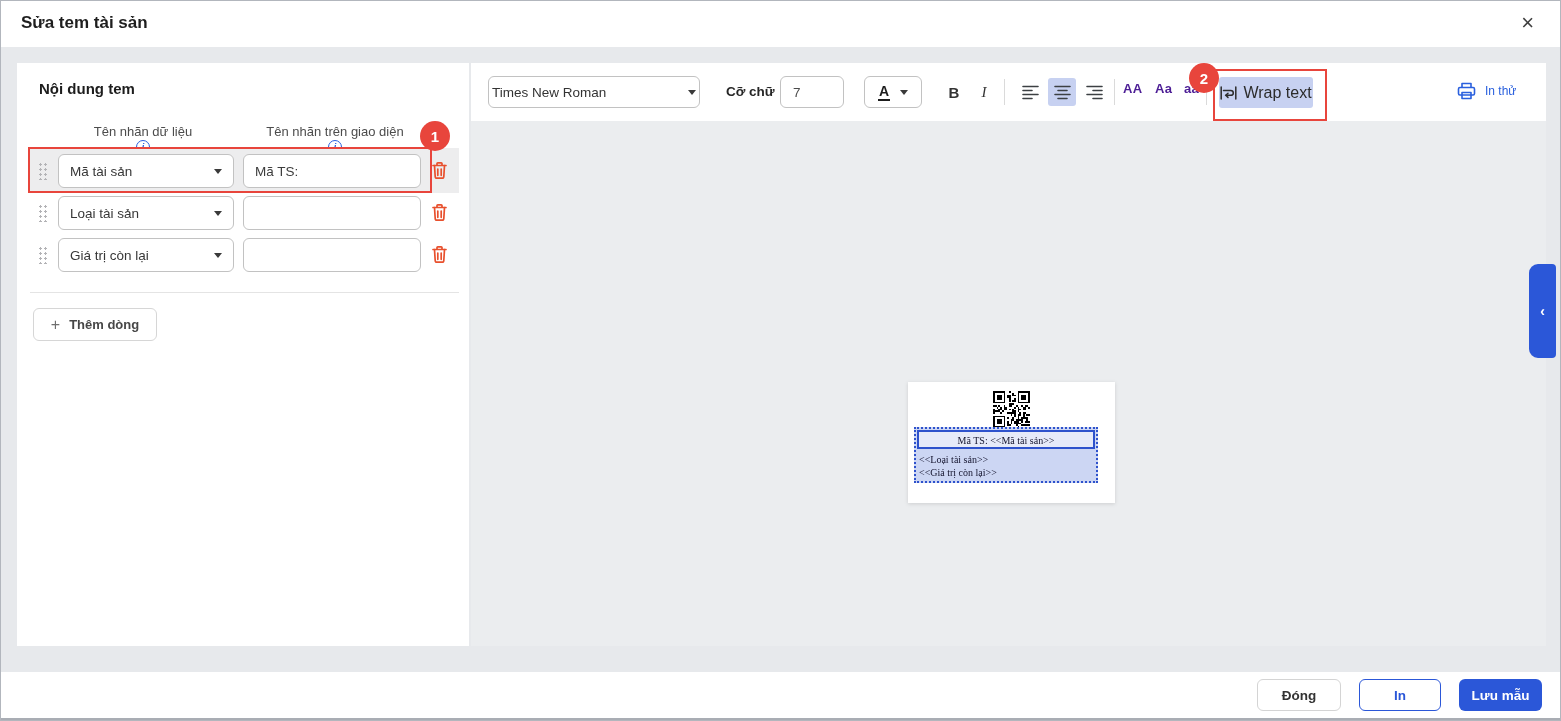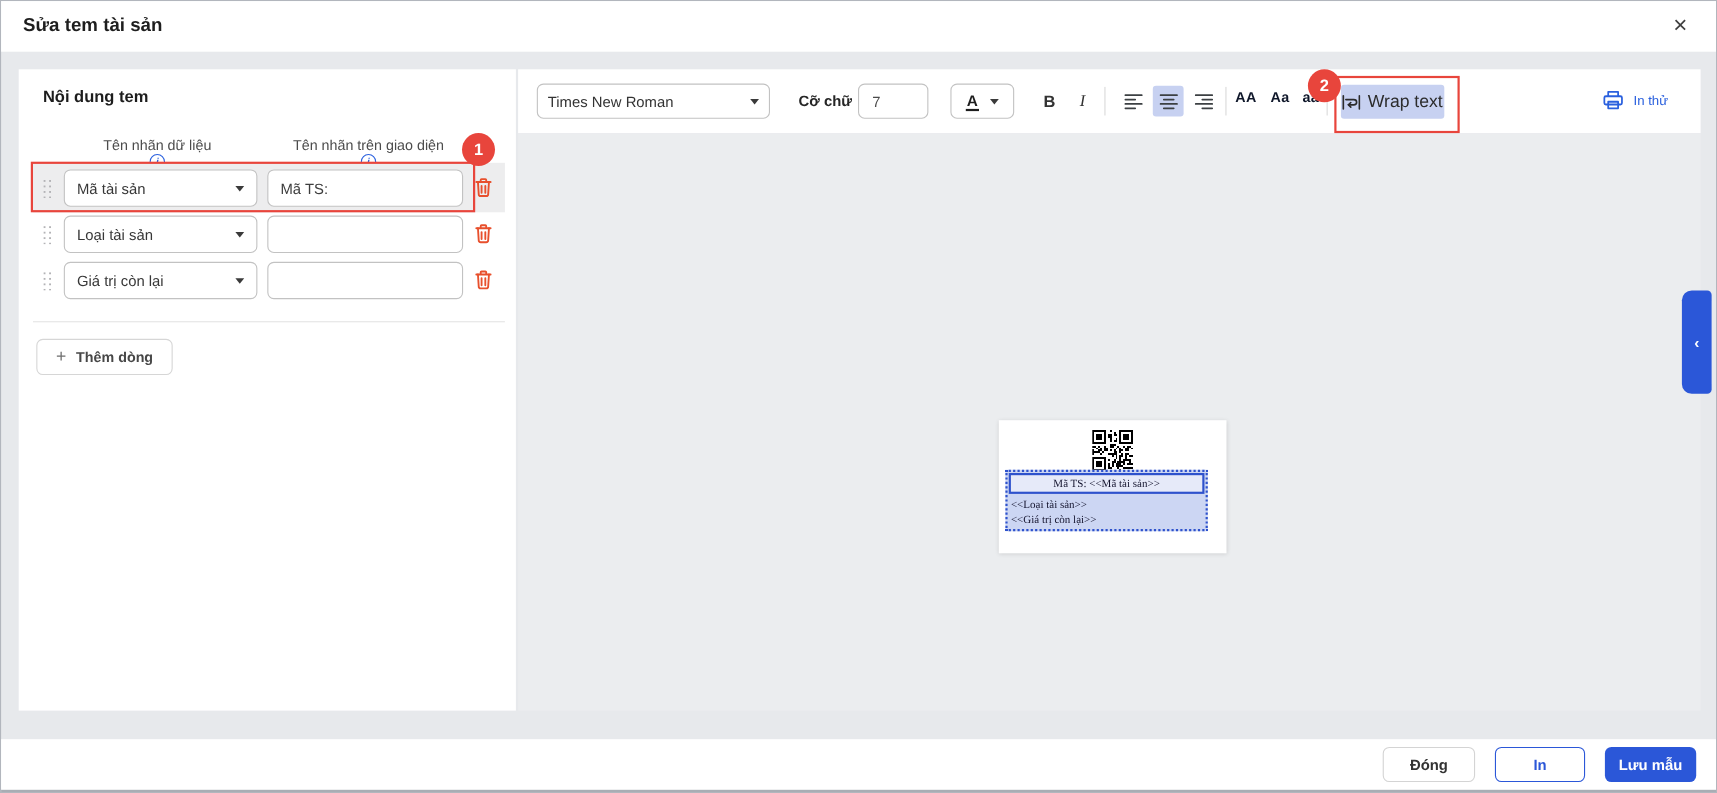--- a/index.html
+++ b/index.html
@@ -53,21 +53,21 @@
                 border:1px solid #d6d6d6; border-radius:6px; display:flex; align-items:center;
                 justify-content:center; gap:9px; font-size:13px; font-weight:600; color:#474747; cursor:pointer; }
   .add-row-btn .plus{ font-size:16px; font-weight:400; color:#6f6f6f; }
 
   
   .right-panel{ position:absolute; left:470px; top:62px; width:1075px; height:583px; }
   .toolbar{ position:absolute; left:0; top:0; width:100%; height:58px; background:#fff; }
   .canvas{ position:absolute; left:0; top:58px; width:100%; height:525px; background:#ebedef; }
 
   .font-select{ position:absolute; left:17px; top:13px; width:212px; height:32px; border:1px solid #c2c2c2;
-                border-radius:6px; display:flex; align-items:center; padding:0 9px; font-size:13.5px;
+                border-radius:6px; display:flex; align-items:center; padding:0 3px; font-size:13.5px;
                 color:#333; background:#fff; cursor:pointer; }
   .font-select .caret{ margin-left:auto; width:0; height:0; border-left:4.5px solid transparent;
                        border-right:4.5px solid transparent; border-top:5.5px solid #3a3a3a; }
   .size-label{ position:absolute; left:255px; top:21px; font-size:13.5px; font-weight:700; color:#262626; }
   .size-input{ position:absolute; left:309px; top:13px; width:64px; height:32px; border:1px solid #c2c2c2;
                border-radius:6px; padding:0 12px; font-size:13.5px; color:#4a4a4a; outline:none;
                font-family:"Liberation Sans",sans-serif; }
   .color-btn{ position:absolute; left:393px; top:13px; width:58px; height:32px; border:1px solid #c2c2c2;
               border-radius:6px; display:flex; align-items:center; justify-content:center; gap:10px;
               background:#fff; cursor:pointer; }
@@ -78,21 +78,21 @@
   .tb-btn{ position:absolute; top:17px; width:26px; height:25px; display:flex; align-items:center;
            justify-content:center; cursor:pointer; border-radius:3px; }
   .bold-btn{ left:470px; font-size:15px; font-weight:700; color:#333; }
   .italic-btn{ left:500px; font-size:15px; font-style:italic; color:#333;
                font-family:"Liberation Serif", serif; }
   .tb-sep{ position:absolute; top:16px; width:1px; height:26px; background:#dadada; }
   .sep1{ left:533px; } .sep2{ left:643px; } .sep3{ left:735px; }
   .align-btn{ position:absolute; top:15px; width:28px; height:28px; display:flex; align-items:center;
               justify-content:center; cursor:pointer; border-radius:3px; }
   .align-left{ left:545px; } .align-center{ left:577px; background:var(--active-bg,#c7d1f1); } .align-right{ left:609px; }
-  .case-btn{ position:absolute; top:18px; font-size:13px; font-weight:600; color:#0f172a;
+  .case-btn{ position:absolute; top:18px; font-size:13px; font-weight:600; color:#4c1d95;
              letter-spacing:.3px; cursor:pointer; }
   .case-upper{ left:652px; } .case-title{ left:684px; } .case-lower{ left:713px; }
   .badge-2{ left:718px; top:0px; }
   .red-box-2{ position:absolute; left:742px; top:6px; width:114px; height:52px;
               border:2px solid var(--badge-red,#e8453c); z-index:3; pointer-events:none; }
   .wrap-btn{ position:absolute; left:748px; top:14px; width:94px; height:31px;
              background:var(--active-bg,#c7d1f1); border-radius:3px; display:flex; align-items:center;
              justify-content:center; gap:6px; font-size:16px; color:#2c2c2c; cursor:pointer; }
   .print-test{ position:absolute; left:986px; top:19px; display:flex; align-items:center; gap:9px;
                cursor:pointer; color:var(--link-blue,#2a60de); font-size:12px; font-weight:500; }

